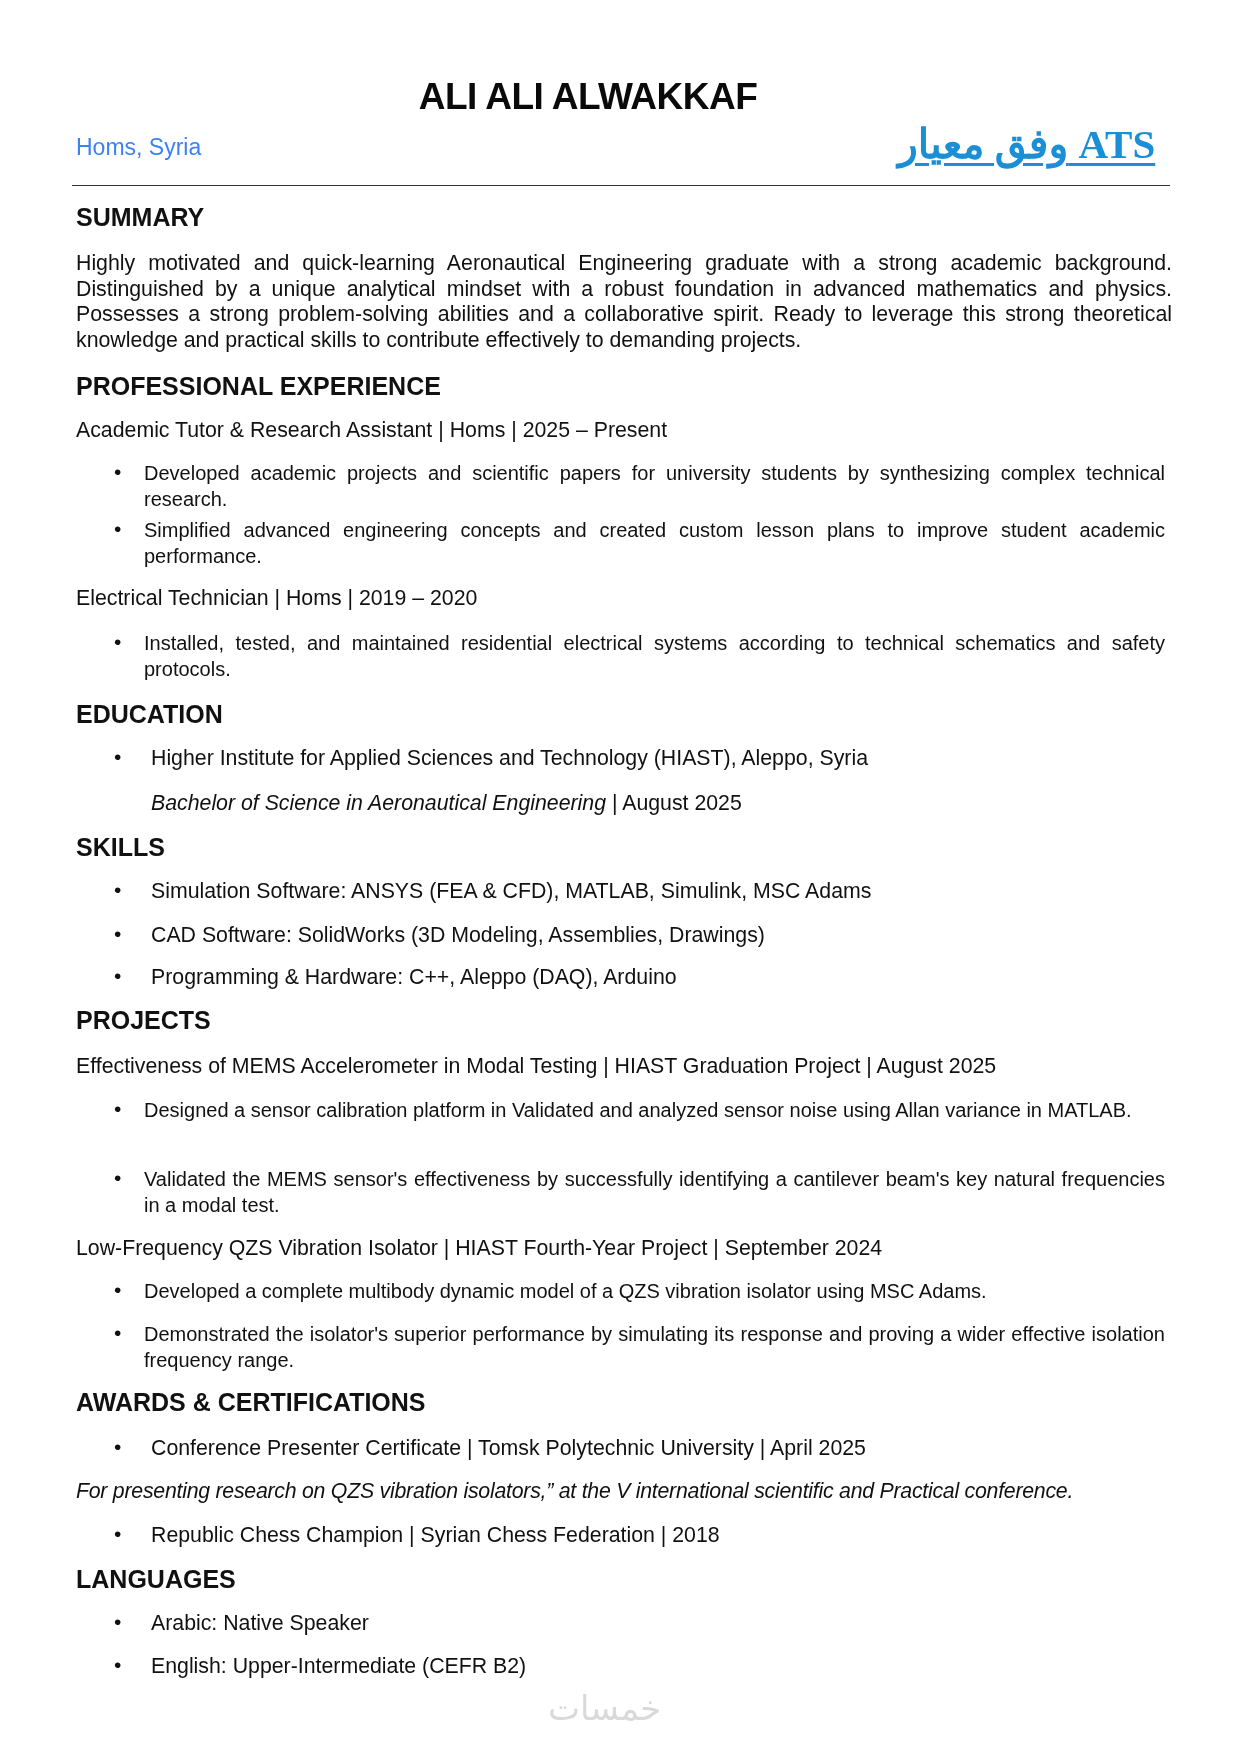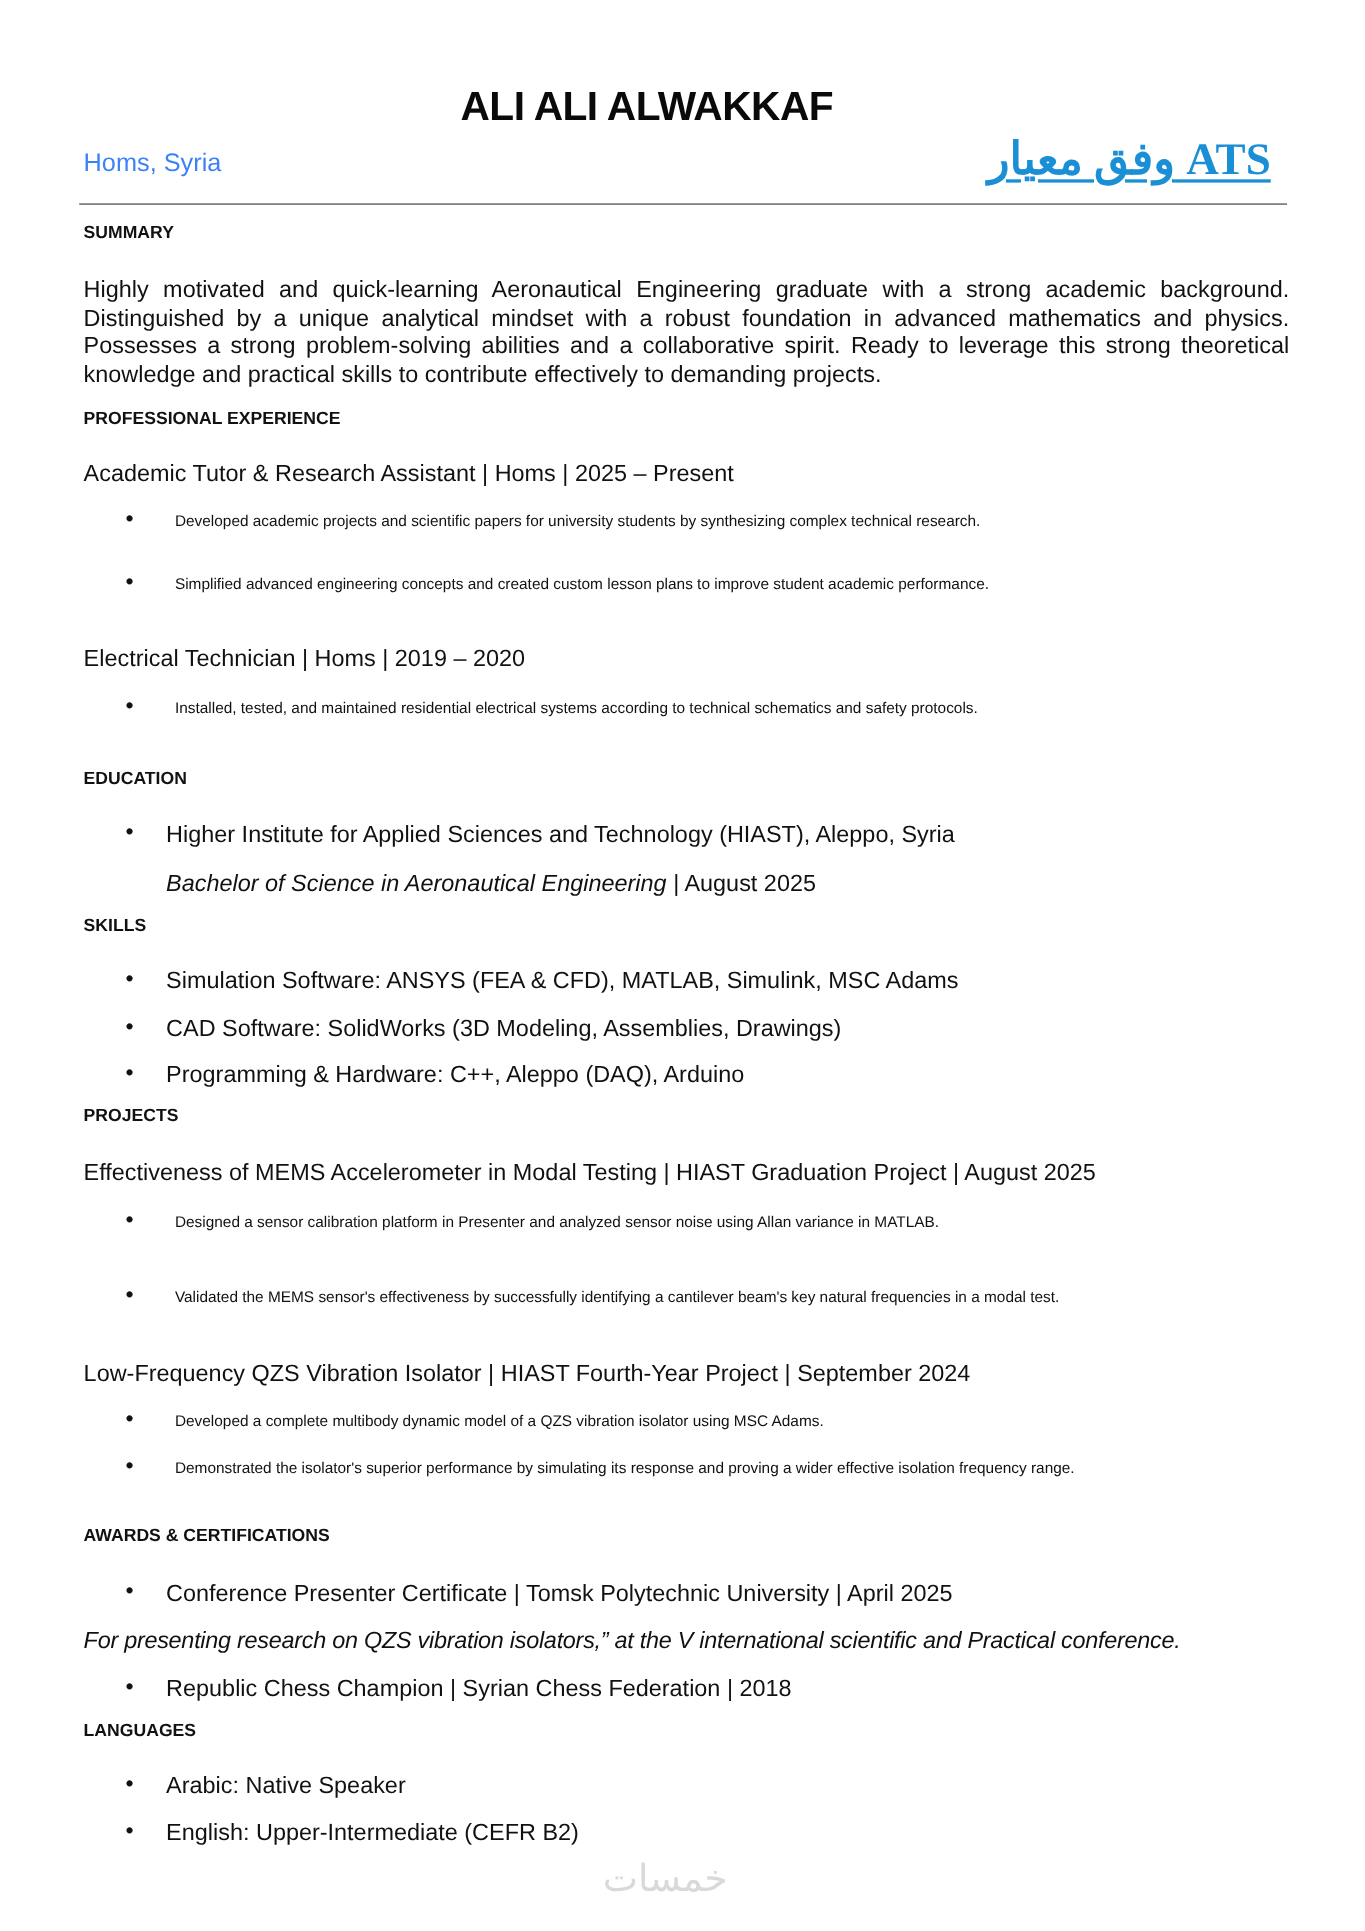--- a/index.html
+++ b/index.html
@@ -3,25 +3,25 @@
 <meta charset="utf-8">
 <style>
   html, body { margin: 0; padding: 0; background: #ffffff; }
   body { width: 1241px; height: 1755px; position: relative; overflow: hidden;
          font-family: "Liberation Sans", sans-serif; color: #111111; }
   .abs { position: absolute; white-space: nowrap; }
   .name { left: 0; width: 1176px; text-align: center; top: 76px; font-size: 37px; font-weight: bold; letter-spacing: -0.5px; color: #0a0a0a; }
   .location { left: 76px; top: 134px; font-size: 23px; color: #3b82f6; }
   .ats { left: 898px; top: 120px; font-family: "Liberation Serif", serif; font-weight: bold; font-size: 41px; color: #1b8fd6; text-decoration: underline; text-decoration-thickness: 3px; text-underline-offset: 5px; direction: ltr; }
   .rule { left: 72px; top: 185px; width: 1098px; height: 0; border-top: 1.6px solid #333; }
-  .h { left: 76px; font-size: 16px; font-weight: bold; color: #111; }
+  .h { left: 76px; font-size: 25px; font-weight: bold; color: #111; }
   .para { left: 76px; width: 1096px; font-size: 21.3px; line-height: 25.7px; text-align: justify; text-align-last: left; white-space: normal; color: #111; }
   .line { left: 76px; font-size: 21.3px; color: #111; }
   .bullet-dot { position: absolute; left: 114px; font-size: 21px; }
-  .btext { left: 159px; width: 1021px; font-size: 14px; line-height: 25.7px; text-align: justify; text-align-last: left; white-space: normal; color: #111; }
+  .btext { left: 144px; width: 1021px; font-size: 20px; line-height: 25.7px; text-align: justify; text-align-last: left; white-space: normal; color: #111; }
   .b { font-weight: normal; }
   .i { font-style: italic; }
   .wm { left: 548px; top: 1688px; font-size: 34px; color: #d9d9d9; font-family: "DejaVu Sans", sans-serif; }
 </style>
 </head>
 <body>
 
 <div class="abs name">ALI ALI ALWAKKAF</div>
 <div class="abs location">Homs, Syria</div>
 <div class="abs ats" dir="rtl">وفق معيار ATS</div>
@@ -67,21 +67,21 @@
 <span class="abs bullet-dot" style="top:964px">•</span>
 <div class="abs line" style="left:151px; top:965px">
   <span class="b">Programming &amp; Hardware:</span><span> C++, Aleppo (DAQ), Arduino</span>
 </div>
 
 <div class="abs h" style="top:1006px">PROJECTS</div>
 <div class="abs line" style="top:1054px">
   <span class="b">Effectiveness of MEMS Accelerometer in Modal Testing</span><span> | HIAST Graduation Project | August 2025</span>
 </div>
 <span class="abs bullet-dot" style="top:1097px">•</span>
-<div class="abs btext" style="top:1098px"><span>Designed a sensor calibration platform in </span><span class="b">Presenter</span><span> and analyzed sensor noise using Allan variance in </span><span class="b">MATLAB</span><span>.</span></div>
+<div class="abs btext" style="top:1098px"><span>Designed a sensor calibration platform in </span><span class="b">Validated</span><span> and analyzed sensor noise using Allan variance in </span><span class="b">MATLAB</span><span>.</span></div>
 <span class="abs bullet-dot" style="top:1166px">•</span>
 <div class="abs btext" style="top:1167px">Validated the MEMS sensor's effectiveness by successfully identifying a cantilever beam's key natural frequencies in a modal test.</div>
 
 <div class="abs line" style="top:1236px">
   <span class="b">Low-Frequency QZS Vibration Isolator</span><span> | HIAST Fourth-Year Project | September 2024</span>
 </div>
 <span class="abs bullet-dot" style="top:1278px">•</span>
 <div class="abs btext" style="top:1279px"><span>Developed a complete multibody dynamic model of a QZS vibration isolator using </span><span class="b">MSC Adams</span><span>.</span></div>
 <span class="abs bullet-dot" style="top:1321px">•</span>
 <div class="abs btext" style="top:1322px">Demonstrated the isolator's superior performance by simulating its response and proving a wider effective isolation frequency range.</div>

